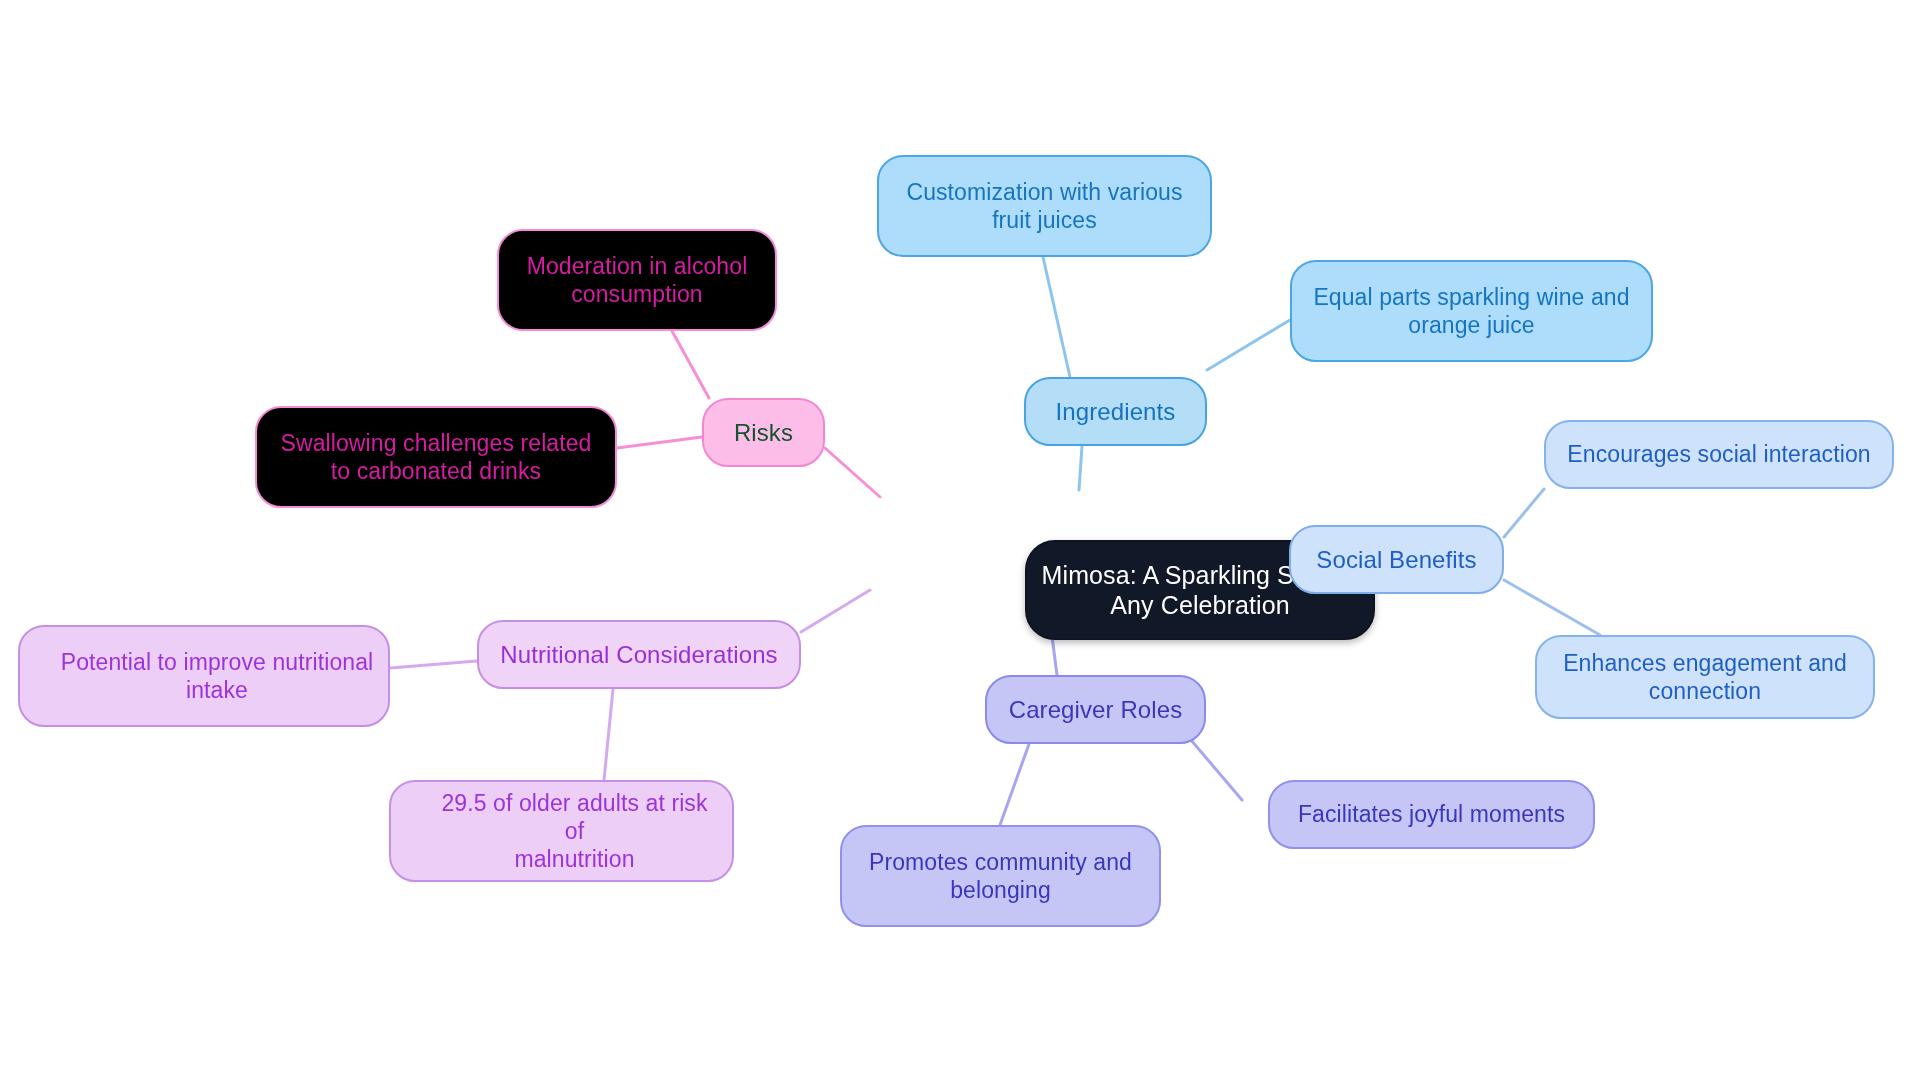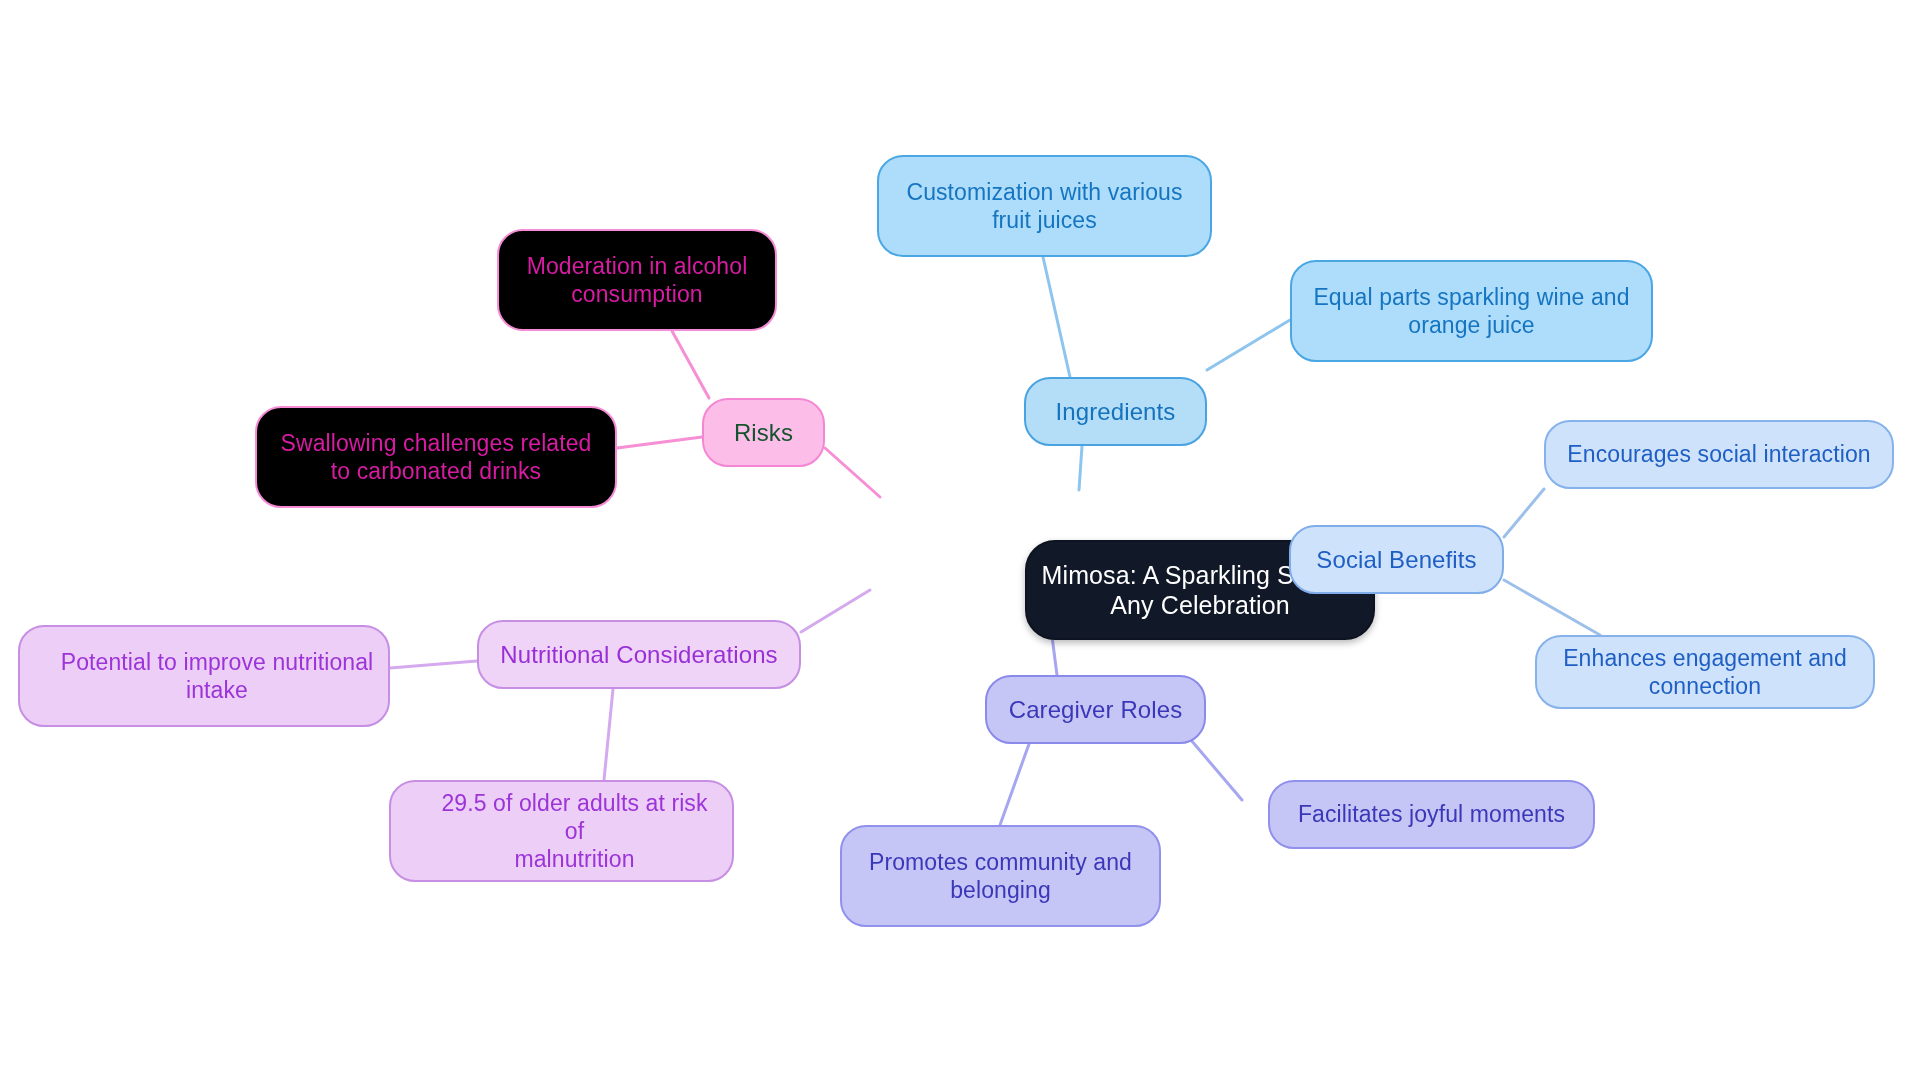--- a/index.html
+++ b/index.html
@@ -95,21 +95,21 @@
   <div id="nodes">
       <div class="node root" style="left: 1025px; top: 540px; width: 350px; height: 100px;">Mimosa: A Sparkling Start to
 Any Celebration</div>
       <div class="node branch c-ing-branch" style="left: 1024px; top: 377px; width: 183px; height: 69px;">Ingredients</div>
       <div class="node leaf c-ing-leaf" style="left: 877px; top: 155px; width: 335px; height: 102px;">Customization with various
 fruit juices</div>
       <div class="node leaf c-ing-leaf" style="left: 1290px; top: 260px; width: 363px; height: 102px;">Equal parts sparkling wine and
 orange juice</div>
       <div class="node branch c-soc-branch" style="left: 1289px; top: 525px; width: 215px; height: 69px;">Social Benefits</div>
       <div class="node leaf c-soc-leaf" style="left: 1544px; top: 420px; width: 350px; height: 69px;">Encourages social interaction</div>
-      <div class="node leaf c-soc-leaf" style="left: 1535px; top: 635px; width: 340px; height: 74px;">Enhances engagement and
+      <div class="node leaf c-soc-leaf" style="left: 1535px; top: 635px; width: 340px; height: 84px;">Enhances engagement and
 connection</div>
       <div class="node branch c-care-branch" style="left: 985px; top: 675px; width: 221px; height: 69px;">Caregiver Roles</div>
       <div class="node leaf c-care-leaf" style="left: 1268px; top: 780px; width: 327px; height: 69px;">Facilitates joyful moments</div>
       <div class="node leaf c-care-leaf" style="left: 840px; top: 825px; width: 321px; height: 102px;">Promotes community and
 belonging</div>
       <div class="node branch c-nut-branch" style="left: 477px; top: 620px; width: 324px; height: 69px;">Nutritional Considerations</div>
       <div class="node leaf c-nut-leaf" style="left: 18px; top: 625px; width: 372px; height: 102px;">Potential to improve nutritional
 intake</div>
       <div class="node leaf c-nut-leaf" style="left: 389px; top: 780px; width: 345px; height: 102px;">29.5 of older adults at risk of
 malnutrition</div>

